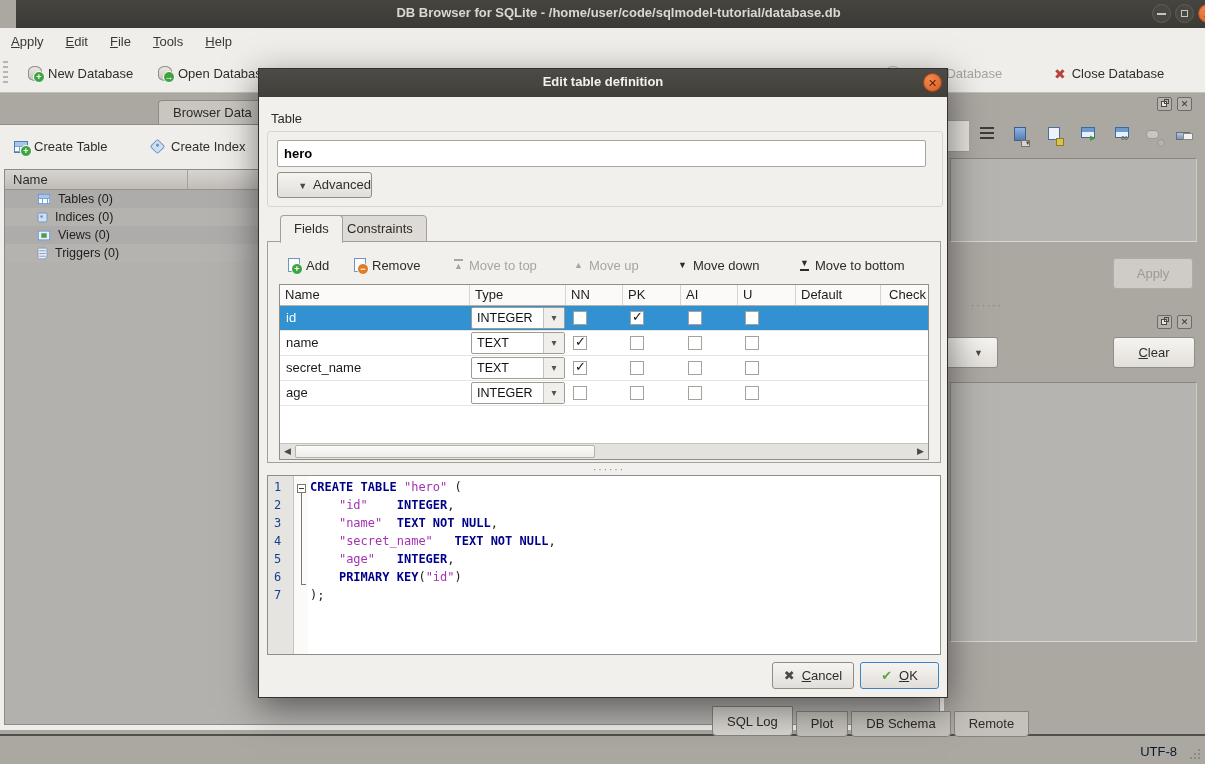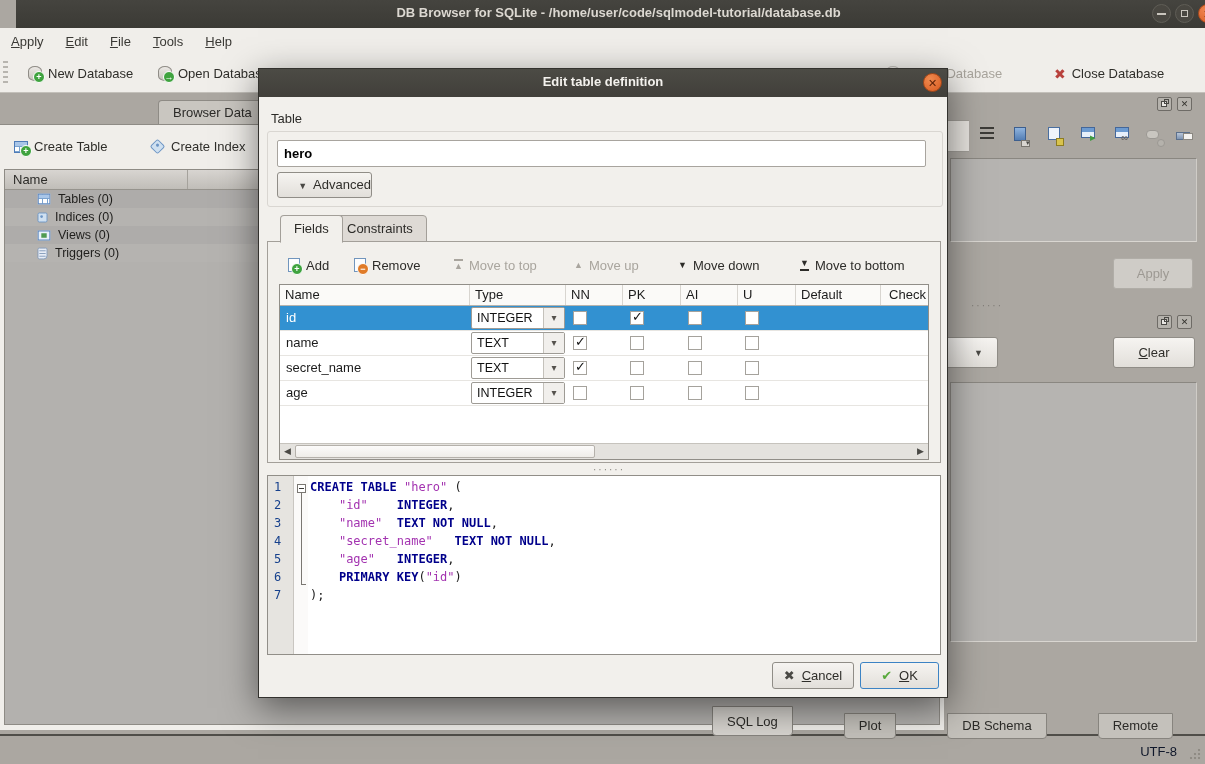--- a/index.html
+++ b/index.html
@@ -93,21 +93,21 @@
   .i-null::after{content:"";position:absolute;left:10px;top:8px;width:6px;height:6px;border-radius:50%;background:#b5b2ac;border:1px solid #9b9893;}
   .i-print{width:14px;height:8px;background:linear-gradient(#b9c6d8,#7e94b2);border:1px solid #5c708c;box-sizing:border-box;margin-top:5px;}
   .i-print::before{content:"";position:absolute;left:6px;top:0;width:8px;height:5px;background:#f4f3f1;border:1px solid #8a8781;}
 
   
   .southline{position:absolute;left:0;top:734px;width:1205px;height:2px;background:#504e49;}
   .stab{position:absolute;top:708px;height:26px;box-sizing:border-box;border:1px solid #87847e;border-radius:0 0 4px 4px;
     background:#c4c1bb;padding:0 14px;line-height:24px;display:inline-block;}
   .stab.active{top:705px;height:30px;background:#d8d5d0;line-height:30px;z-index:3;}
   #south-tabs .stab{position:relative;top:0;margin-right:3px;}
-  #south-tabs{position:absolute;left:712px;top:705px;height:31px;display:flex;align-items:flex-end;gap:48px;}
+  #south-tabs{position:absolute;left:712px;top:705px;height:31px;display:flex;align-items:center;}
   #south-tabs .stab{top:3px;}
   #south-tabs .stab.active{top:0;}
   .statusbar{position:absolute;left:0;top:740px;width:1205px;height:24px;background:#aba7a1;}
   .enc{position:absolute;right:28px;top:4px;color:#0f172a;}
   .grip{position:absolute;right:4px;top:8px;width:12px;height:12px;
     background:radial-gradient(circle at 2px 10px,#8f8b84 1px,transparent 1.6px),
                radial-gradient(circle at 6px 6px,#8f8b84 1px,transparent 1.6px),
                radial-gradient(circle at 10px 2px,#8f8b84 1px,transparent 1.6px),
                radial-gradient(circle at 6px 10px,#8f8b84 1px,transparent 1.6px),
                radial-gradient(circle at 10px 6px,#8f8b84 1px,transparent 1.6px),

